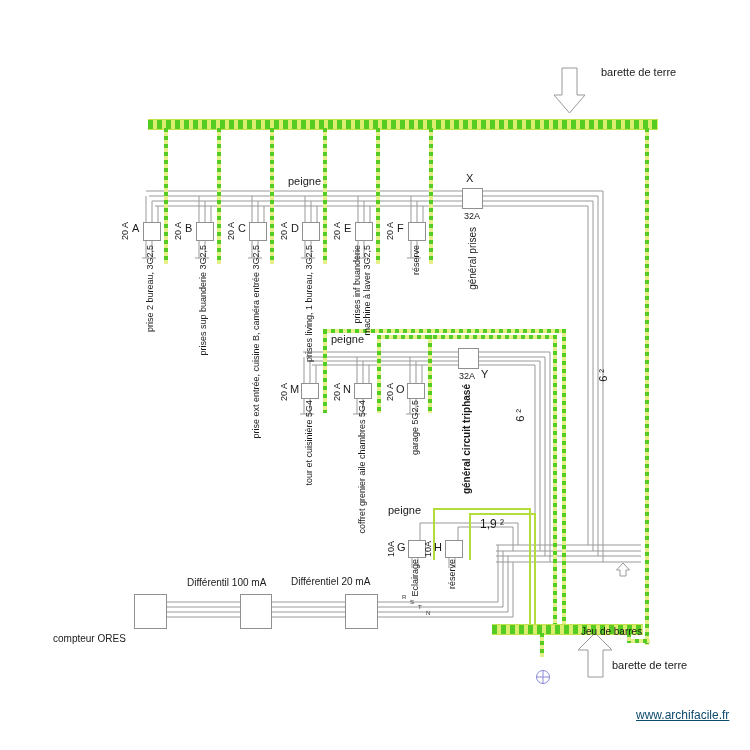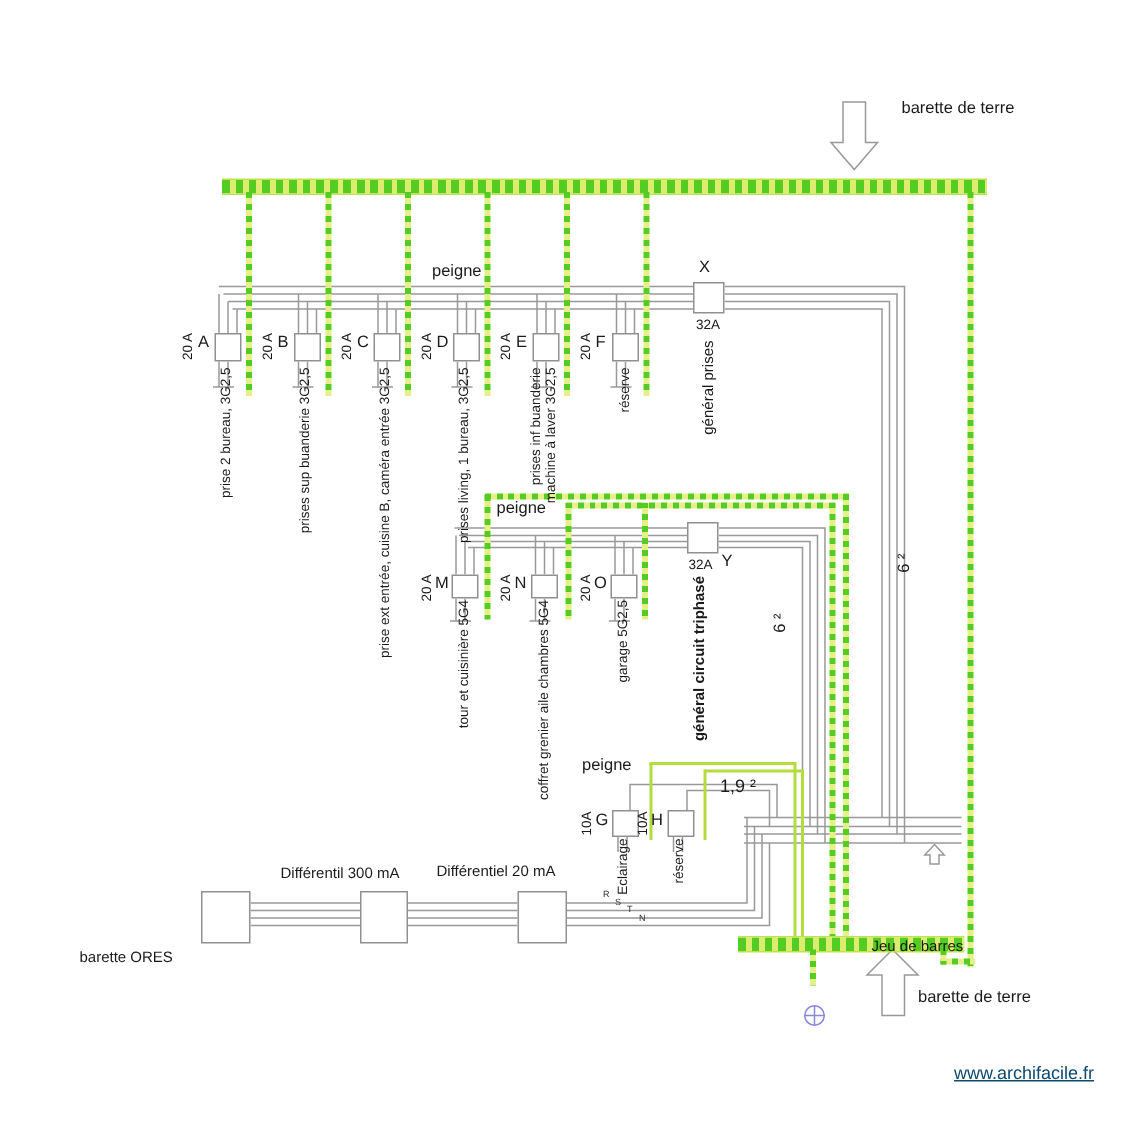--- a/index.html
+++ b/index.html
@@ -165,22 +165,22 @@
   <div class="blet" style="left:397px;top:541px;">G</div>
   <div class="vtext" style="left:386px;top:541px;">10A</div>
   <div class="vtext" style="left:410px;top:559px;">Eclairage</div>
   <div class="blet" style="left:434px;top:541px;">H</div>
   <div class="vtext" style="left:423px;top:541px;">10A</div>
   <div class="vtext" style="left:447px;top:559px;">réserve</div>
 
   <div class="lbl lbl11" style="left:601px;top:66px;">barette de terre</div>
   <div class="lbl lbl11" style="left:612px;top:659px;">barette de terre</div>
   <div class="lbl" style="left:581px;top:602px;margin-top:24px;">Jeu de barres</div>
-  <div class="lbl" style="left:53px;top:633px;">barette ORES</div>
-  <div class="lbl" style="left:187px;top:577px;">Différentil 300 mA</div>
+  <div class="lbl" style="left:53px;top:633px;">compteur ORES</div>
+  <div class="lbl" style="left:187px;top:577px;">Différentil 100 mA</div>
   <div class="lbl" style="left:291px;top:576px;">Différentiel 20 mA</div>
   <div class="vtext v11" style="left:598px;top:369px;">6 ²</div>
   <div class="vtext v11" style="left:515px;top:409px;">6 ²</div>
   <div class="lbl lbl12" style="left:480px;top:518px;">1,9 ²</div>
   <div class="tiny" style="left:402px;top:594px;">R</div>
   <div class="tiny" style="left:410px;top:599px;">S</div>
   <div class="tiny" style="left:418px;top:604px;">T</div>
   <div class="tiny" style="left:426px;top:610px;">N</div>
   <div class="wm" style="left:636px;top:708px;">www.archifacile.fr</div>
 </div>

